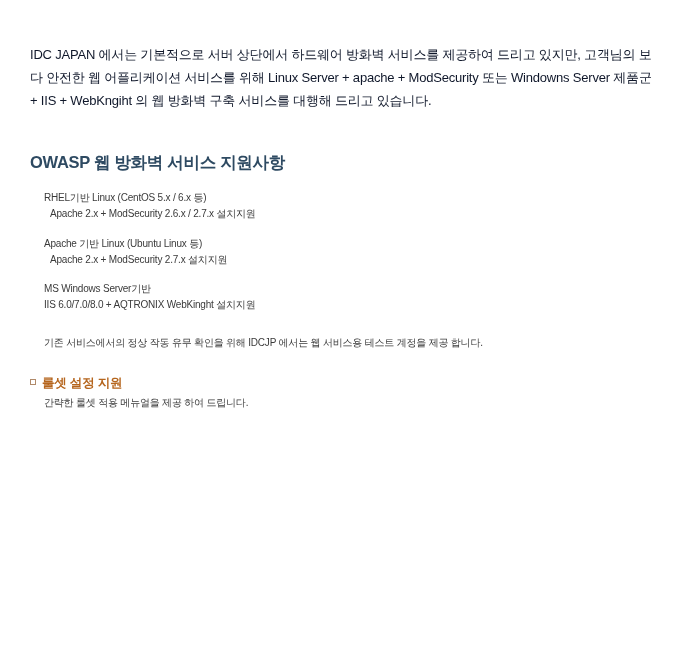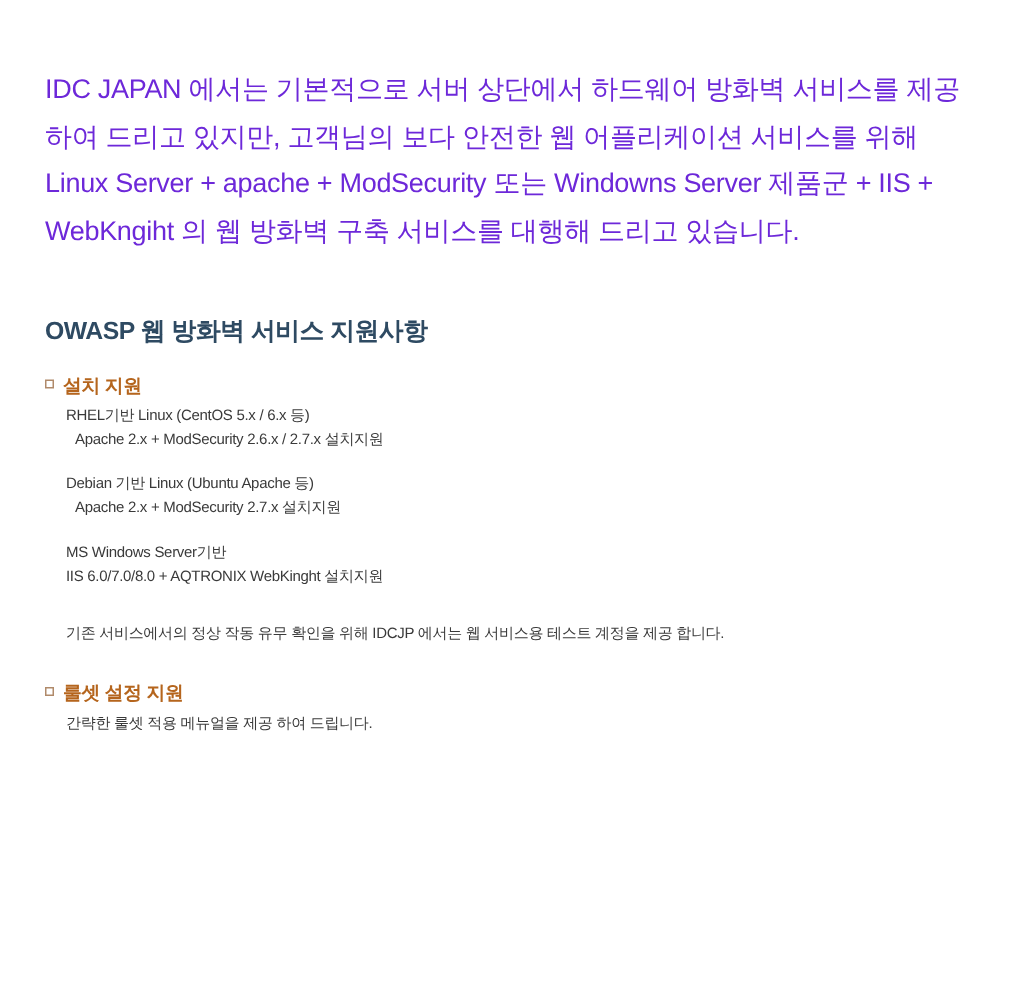--- a/index.html
+++ b/index.html
@@ -22,23 +22,23 @@
   .main-title {
     font-size: 17.5px;
     font-weight: bold;
     color: #2e4a62;
     letter-spacing: -0.2px;
     margin: 8px 0 0 0;
     line-height: 1.3;
   }
   .intro {
     margin-top: 26px;
-    font-size: 18px;
+    font-size: 13px;
     line-height: 1.75;
-    color: #6d28d9;
+    color: #0f172a;
     letter-spacing: -0.2px;
   }
   .section-title {
     font-size: 16.5px;
     font-weight: bold;
     color: #2e4a62;
     letter-spacing: -0.3px;
     margin: 40px 0 0 0;
   }
   .block {
@@ -92,28 +92,24 @@
 <div class="page">
 
 
   <p class="intro">IDC JAPAN 에서는 기본적으로 서버 상단에서 하드웨어 방화벽 서비스를 제공하여 드리고 있지만, 고객님의 보다 안전한 웹 어플리케이션 서비스를 위해 Linux Server + apache + ModSecurity 또는 Windowns Server 제품군 + IIS + WebKngiht 의 웹 방화벽 구축 서비스를 대행해 드리고 있습니다.</p>
 
   <h2 class="section-title">OWASP 웹 방화벽 서비스 지원사항</h2>
 
   <div>
 
     <div class="block">
-      <div class="block-head">
-        <span class="bullet-sq"></span>
-        <span class="block-head-label">설치 지원</span>
-      </div>
       <div class="lines">
         <div class="line">RHEL기반 Linux (CentOS 5.x / 6.x 등)</div>
         <div class="line indent">Apache 2.x + ModSecurity 2.6.x / 2.7.x 설치지원</div>
-        <div class="line gap">Debian 기반 Linux (Ubuntu Apache 등)</div>
+        <div class="line gap">Apache 기반 Linux (Ubuntu Linux 등)</div>
         <div class="line indent">Apache 2.x + ModSecurity 2.7.x 설치지원</div>
         <div class="line gap">MS Windows Server기반</div>
         <div class="line">IIS 6.0/7.0/8.0 + AQTRONIX WebKinght 설치지원</div>
       </div>
     </div>
 
 
     <div class="block" style="margin-top:22px;">
       <div class="lines">
         <div class="line wrap">기존 서비스에서의 정상 작동 유무 확인을 위해 IDCJP 에서는 웹 서비스용 테스트 계정을 제공 합니다.</div>

